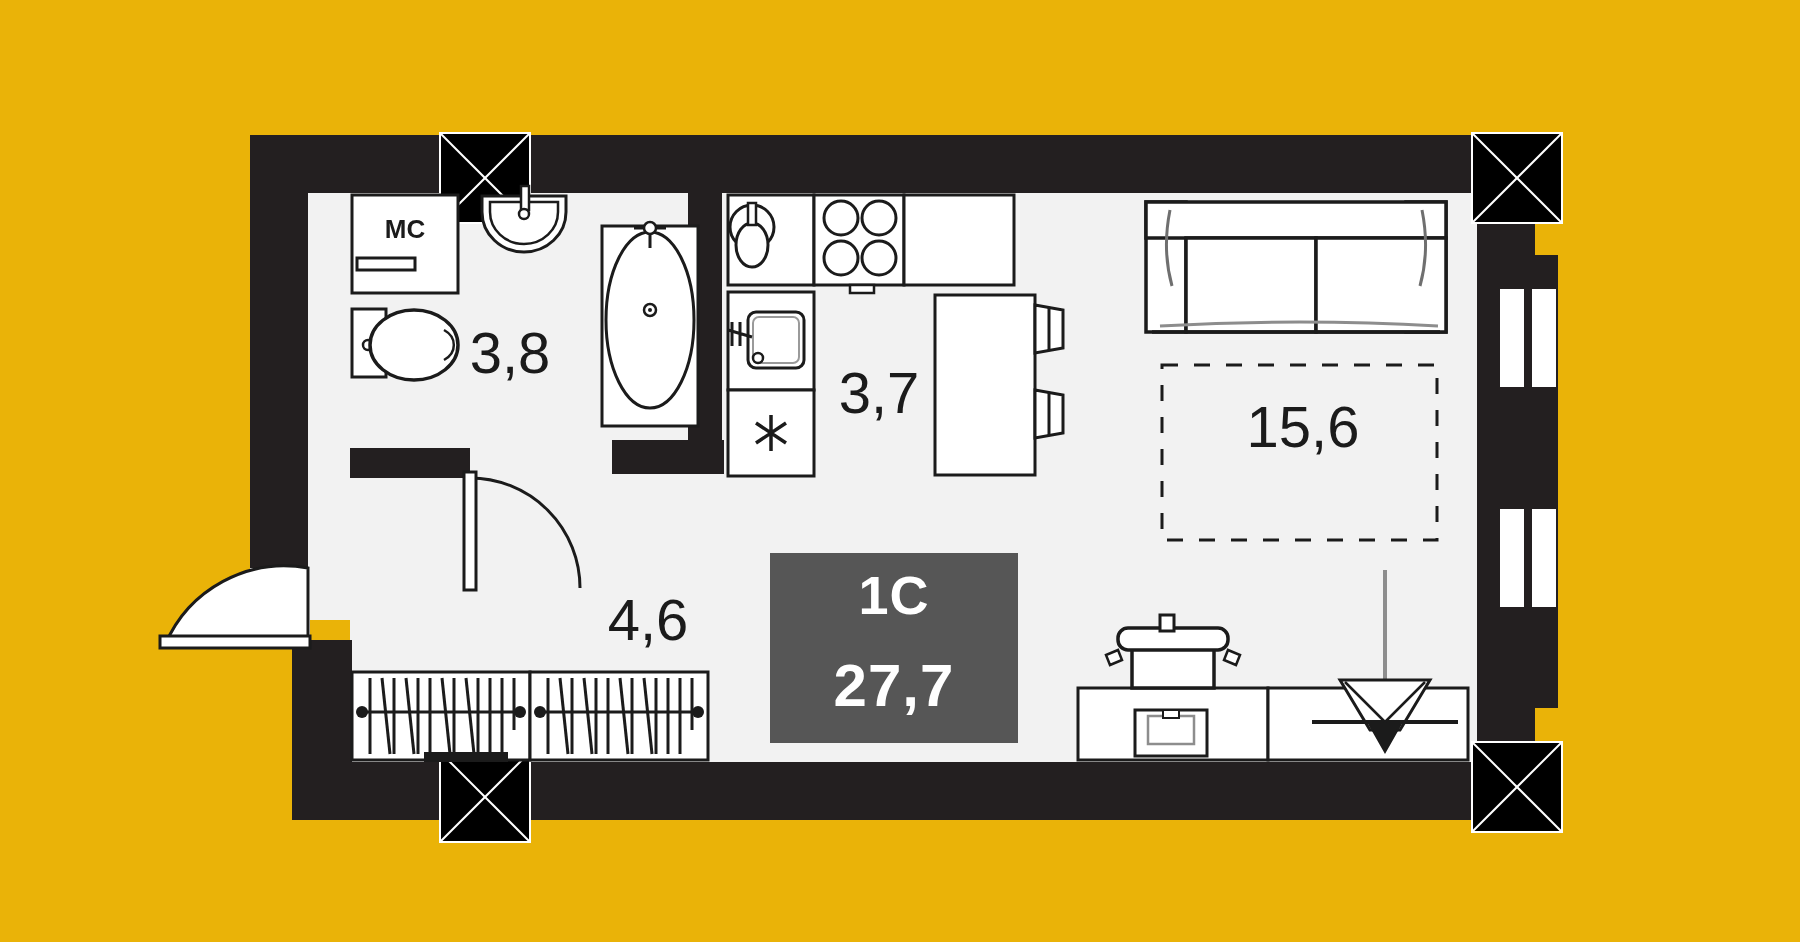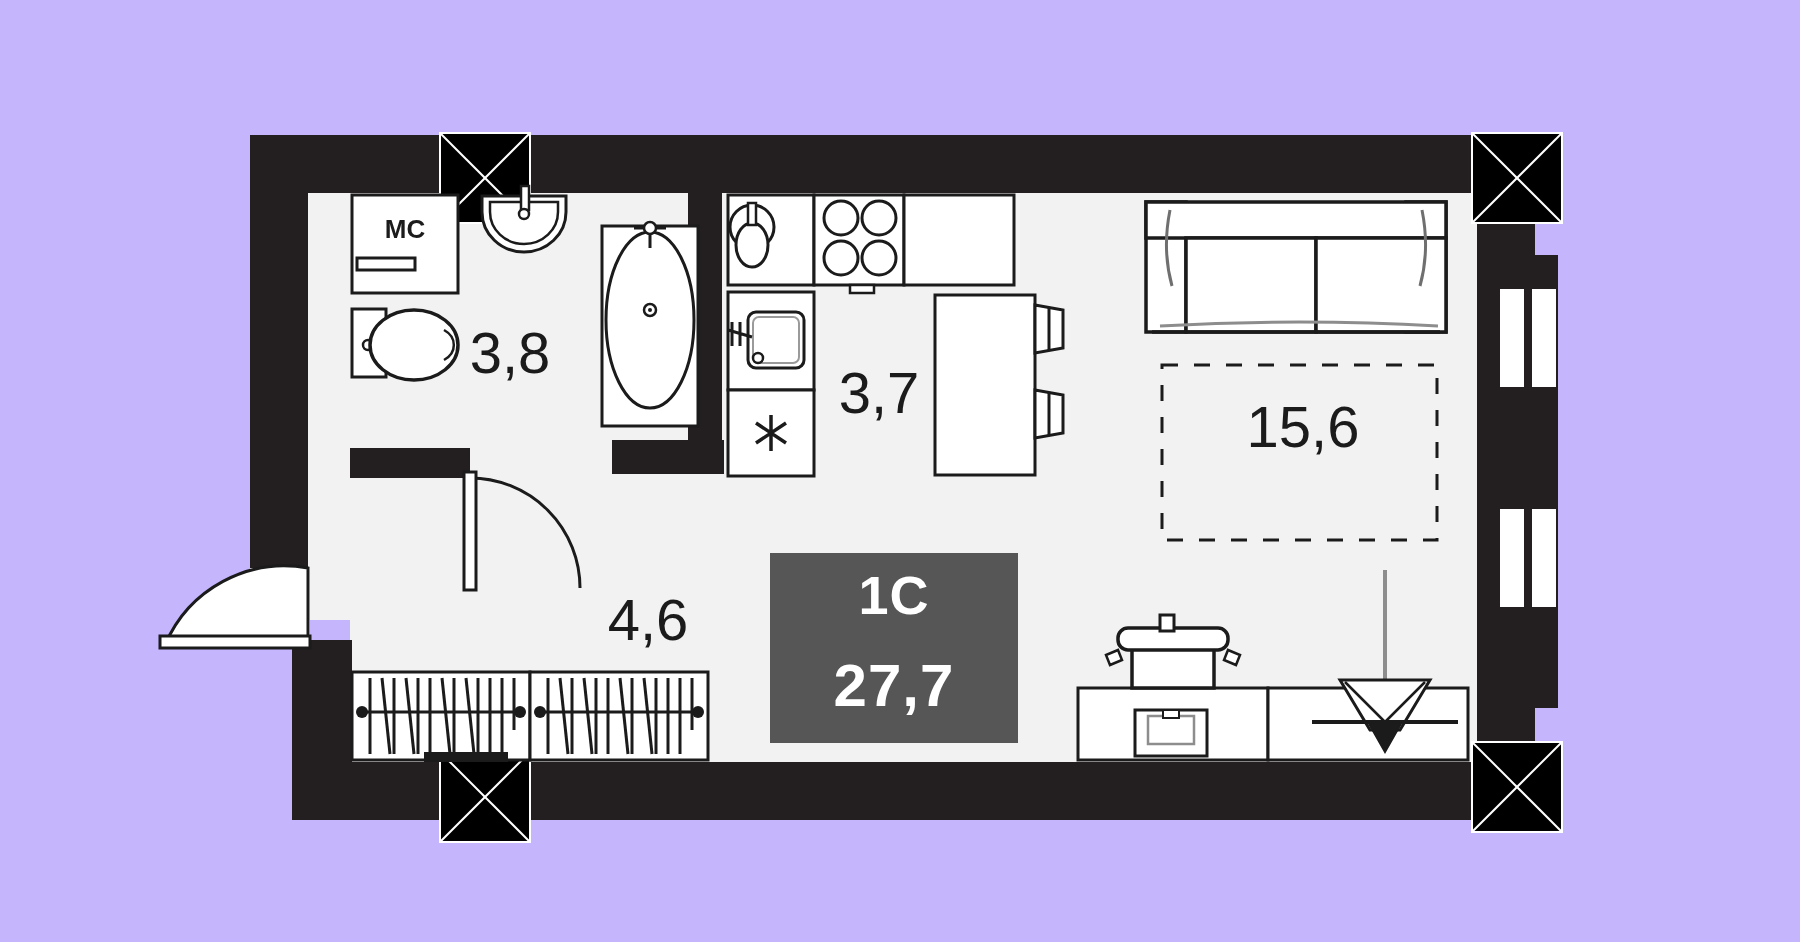--- a/index.html
+++ b/index.html
@@ -5,21 +5,21 @@
   html, body {
     margin: 0;
     padding: 0;
     background: #ffffff;
     font-family: "Liberation Sans", sans-serif;
   }
   #stage {
     position: relative;
     width: 1800px;
     height: 942px;
-    background: #c4b5fd;
+    background: #eab308;
     overflow: hidden;
   }
   svg.plan { display:block; }
   .area-label {
     font-family: "Liberation Sans", sans-serif;
     font-size: 58px;
     fill: #1b1b1b;
     text-anchor: middle;
     dominant-baseline: middle;
     letter-spacing: 0px;

